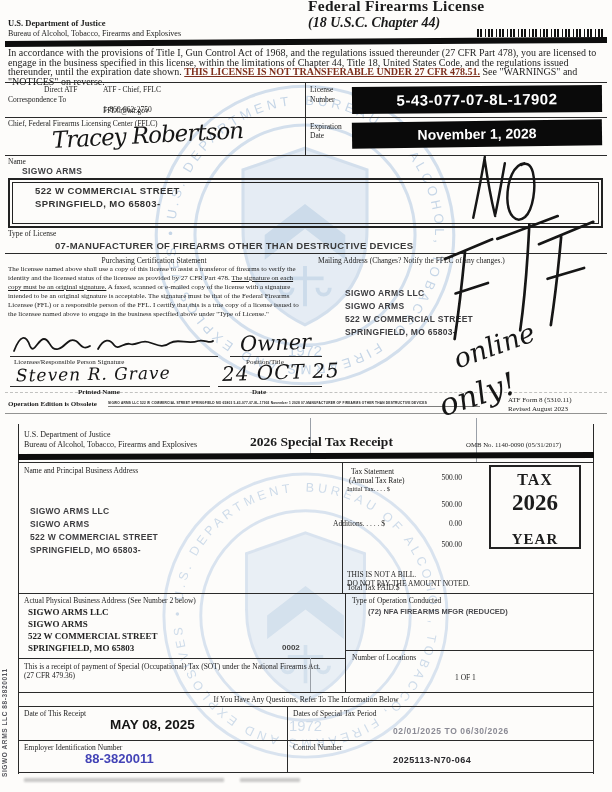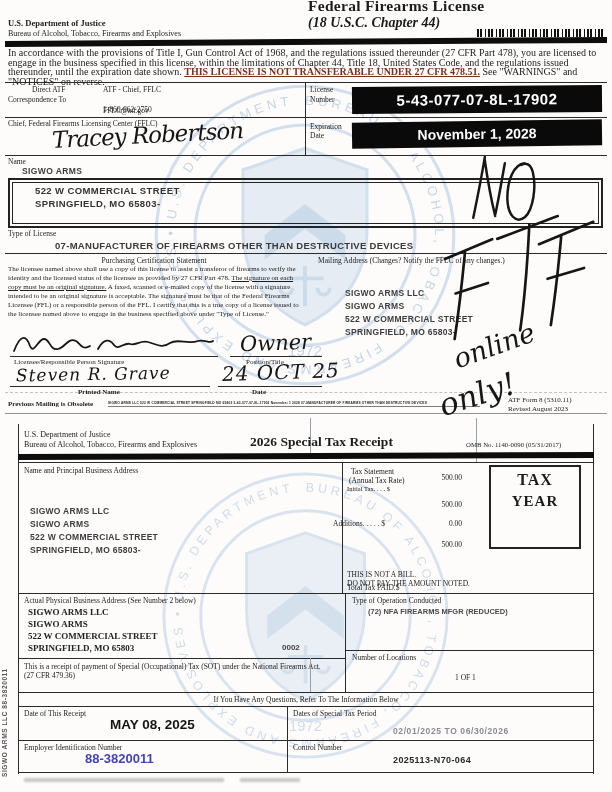--- a/index.html
+++ b/index.html
@@ -54,21 +54,21 @@
     <div class="bar" style="left:5px;top:39px;width:602px;height:6px;transform:rotate(-.4deg);"></div>
 
     <p class="abs para" style="left:8px;top:48px;width:598px;font-size:10px;line-height:9.6px;">
       <span>In accordance with the provisions of Title I, Gun Control Act of 1968, and the regulations issued thereunder (27 CFR Part 478), you are licensed to engage in the business specified in this license, within the limitations of Chapter 44, Title 18, United States Code, and the regulations issued thereunder, until the expiration date shown.</span>
       <span class="warn">THIS LICENSE IS NOT TRANSFERABLE UNDER 27 CFR 478.51.</span>
       <span>See "WARNINGS" and "NOTICES" on reverse.</span>
     </p>
 
     <div class="hline" style="left:5px;top:82px;width:602px;"></div>
     <div class="vline" style="left:305px;top:82px;height:73px;"></div>
-    <div class="abs serif7" style="left:0;top:85px;padding-left:32px;">Direct ATF</div>
+    <div class="abs serif7" style="left:12px;top:85px;padding-left:32px;">Direct ATF</div>
     <div class="abs serif7" style="left:8px;top:95px;">Correspondence To</div>
     <div class="abs serif7" style="left:103px;top:85px;">ATF - Chief, FFLC</div>
     <div class="abs serif7" style="left:103px;top:106px;">FFLC@atf.gov</div>
     <div class="abs serif7" style="left:103px;top:105px;">1-866-662-2750</div>
     <div class="abs serif7" style="left:310px;top:85px;">License</div>
     <div class="abs serif7" style="left:310px;top:95px;">Number</div>
     <div class="blackbox" style="left:352px;top:86px;width:250px;height:27px;font-size:15px;letter-spacing:.5px;transform:rotate(-.5deg);">5-43-077-07-8L-17902</div>
 
     <div class="hline" style="left:5px;top:117px;width:602px;"></div>
     <div class="abs serif7" style="left:8px;top:119px;">Chief, Federal Firearms Licensing Center (FFLC)</div>
@@ -114,21 +114,21 @@
     <div class="abs serif7n" style="left:246px;top:358px;">Position/Title</div>
 
     <div class="abs hand" style="left:16px;top:364px;font-size:17px;transform:rotate(-1deg);letter-spacing:1px;">Steven R. Grave</div>
     <div class="abs hand" style="left:222px;top:360px;font-size:20px;transform:rotate(-2deg);letter-spacing:1px;">24 OCT 25</div>
     <div class="hline" style="left:10px;top:386px;width:200px;"></div>
     <div class="hline" style="left:218px;top:386px;width:104px;"></div>
     <div class="abs serif7n" style="left:78px;top:388px;font-weight:bold;">Printed Name</div>
     <div class="abs serif7n" style="left:252px;top:388px;font-weight:bold;">Date</div>
     <div class="abs" style="left:5px;top:392px;width:602px;border-top:1px dashed rgba(60,60,60,.3);"></div>
 
-    <div class="abs" style="left:8px;top:400px;font-size:7px;font-weight:bold;">Previous Mailing is Obsolete</div>
+    <div class="abs" style="left:8px;top:400px;font-size:7px;font-weight:bold;">Operation Edition is Obsolete</div>
     <div class="abs micro" style="left:108px;top:401px;width:372px;border-bottom:1px solid rgba(40,40,40,.6);padding-bottom:1px;">SIGWO ARMS LLC 522 W COMMERCIAL STREET SPRINGFIELD MO 65803 5-43-077-07-8L-17902 November 1 2028 07-MANUFACTURER OF FIREARMS OTHER THAN DESTRUCTIVE DEVICES</div>
     <div class="abs serif7n" style="left:508px;top:396px;">ATF Form 8 (5310.11)</div>
     <div class="abs serif7n" style="left:508px;top:405px;">Revised August 2023</div>
     <div class="hline" style="left:5px;top:413px;width:602px;opacity:.5;"></div>
 
     <svg class="abs" style="left:468px;top:155px;transform:rotate(6deg);" width="72" height="72" viewBox="0 0 70 70">
       <path d="M8,64 C10,44 12,22 13,4 M13,6 C18,26 24,46 29,60 M29,58 C31,40 32,20 33,8" fill="none" stroke="#161616" stroke-width="2.4" stroke-linecap="round"></path>
       <path d="M52,6 C42,8 37,24 39,42 C41,58 50,66 58,58 C65,50 66,28 61,14 C58,6 53,5 49,8" fill="none" stroke="#161616" stroke-width="2.4" stroke-linecap="round"></path>
     </svg>
     <svg class="abs" style="left:438px;top:208px;transform:rotate(-4deg);" width="165" height="135" viewBox="0 0 160 130">
@@ -182,21 +182,22 @@
     <div class="abs taxnum" style="left:414px;top:500px;">500.00</div>
     <div class="abs serif7" style="left:333px;top:519px;">Additions. . . . . $</div>
     <div class="abs taxnum" style="left:414px;top:519px;">0.00</div>
     <div class="abs taxnum" style="left:414px;top:540px;">500.00</div>
     <div class="abs serif7" style="left:347px;top:551px;margin-top:32px;">Total Tax PAID.$</div>
     <div class="abs serif7" style="left:347px;top:570px;">THIS IS NOT A BILL.</div>
     <div class="abs serif7" style="left:347px;top:579px;">DO NOT PAY THE AMOUNT NOTED.</div>
 
     <div class="abs" style="left:489px;top:465px;width:88px;height:80px;border:2px solid #222;text-align:center;">
       <div style="font-size:16px;font-weight:bold;letter-spacing:1px;margin-top:4px;">TAX</div>
-      <div style="font-size:15px;font-weight:bold;letter-spacing:1px;margin-top:4px;">YEAR</div>
+      <div style="font-size:23px;font-weight:bold;margin-top:1px;">2026</div>
+      <div style="font-size:15px;font-weight:bold;letter-spacing:1px;margin-top:15px;">YEAR</div>
     </div>
 
     <div class="hline" style="left:18px;top:593px;width:576px;"></div>
     <div class="vline" style="left:345px;top:593px;height:99px;"></div>
     <div class="abs serif7" style="left:24px;top:596px;">Actual Physical Business Address (See Number 2 below)</div>
     <div class="abs" style="left:28px;top:606px;font-size:9px;font-weight:bold;line-height:12px;color:#222;">
       <div>SIGWO ARMS LLC</div>
       <div>SIGWO ARMS</div>
       <div>522 W COMMERCIAL STREET</div>
       <div>SPRINGFIELD, MO  65803</div>

